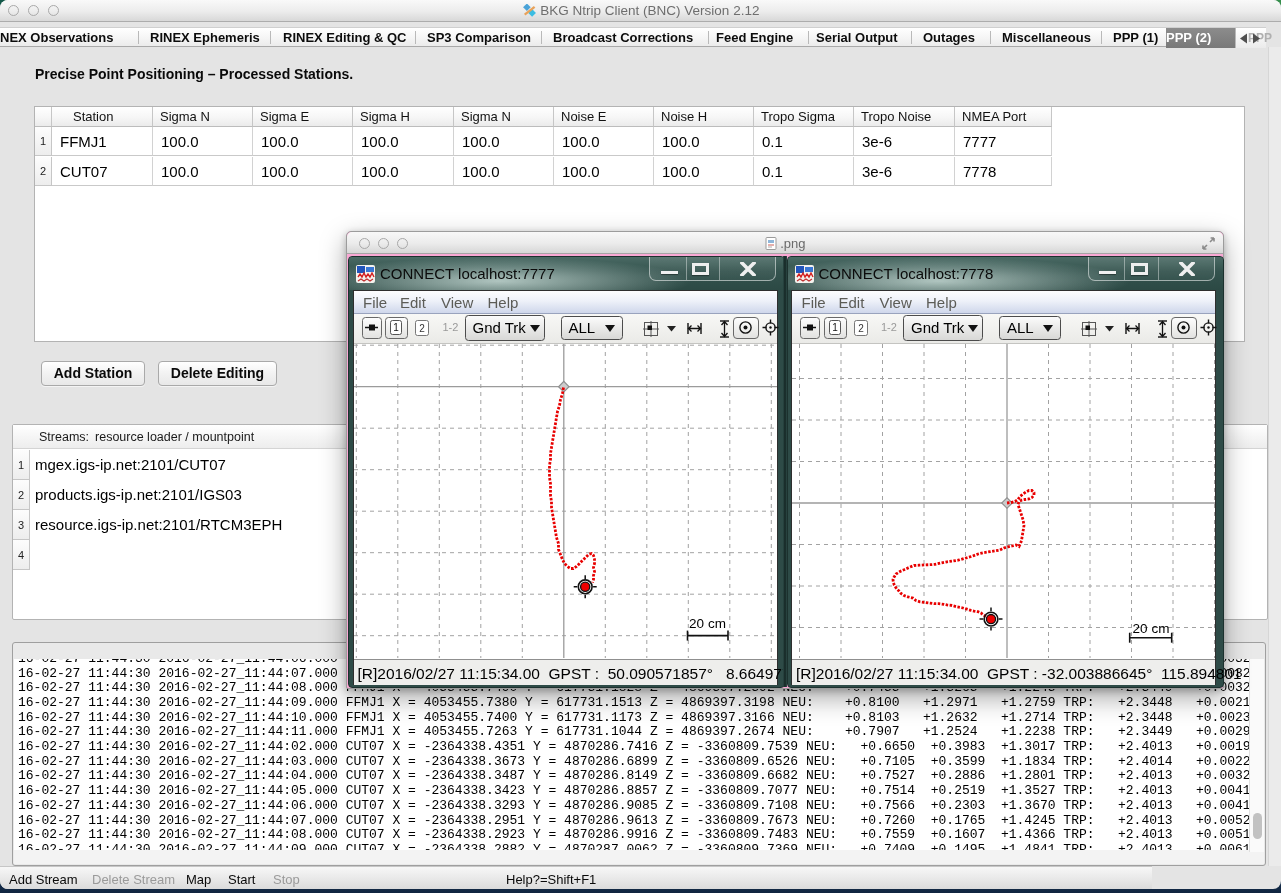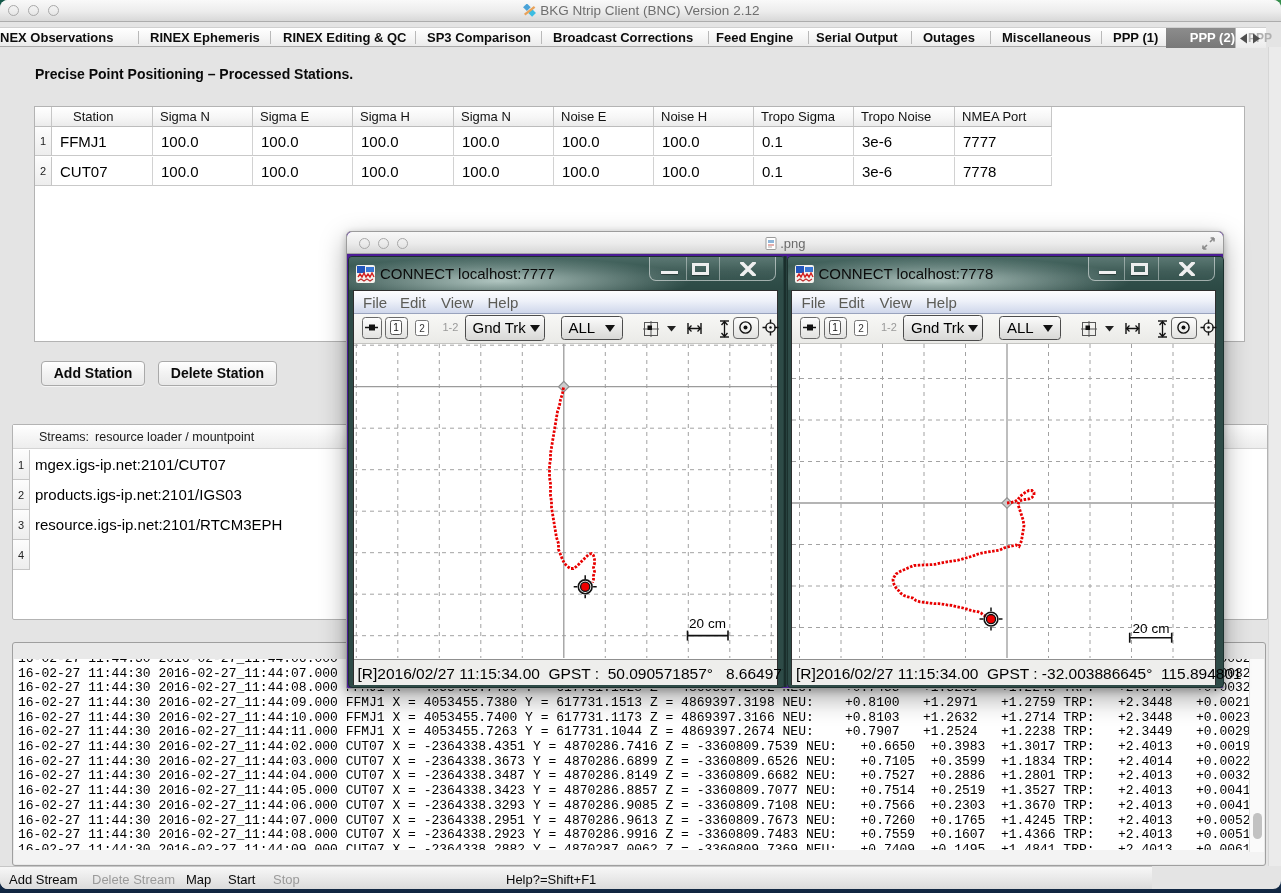--- a/index.html
+++ b/index.html
@@ -21,21 +21,21 @@
   .mactext { position:absolute; top:3px; width:100%; text-align:center;
      font-size:13.5px; color:#6e6e6e; }
   
   .tabbar { position:absolute; left:0; top:27px; width:1266px; height:20px;
     background:linear-gradient(180deg,#ffffff 0%,#f6f6f6 50%,#ebebeb 100%);
     border-top:1px solid #cfcfcf; border-bottom:1px solid #a9a9a9; }
   .tab { position:absolute; top:2px; font-size:13px; font-weight:600; color:#0c0c0c; white-space:nowrap; }
   .tabsep { position:absolute; top:3px; width:1px; height:13px; background:#b9b9b9; }
   .tabsel { position:absolute; left:1166px; top:0; width:69px; height:20px;
     background:linear-gradient(180deg,#8c8c8c,#787878); color:#fff;
-    font-size:13px; font-weight:600; text-align:right; line-height:19px; }
+    font-size:13px; font-weight:600; text-align:left; line-height:19px; }
   .tabarrows { position:absolute; left:1236px; top:0; width:30px; height:20px;
     background:linear-gradient(180deg,#ffffff,#ebebeb); border-left:1px solid #b9b9b9; }
   
   .heading { position:absolute; left:35px; top:66px; font-size:14px; font-weight:700; color:#0a0a0a; }
   
   .tablebox { position:absolute; left:34px; top:106px; width:1211px; height:236px;
     background:#fff; border:1px solid #b3b3b3; }
   .th { position:absolute; top:0; height:20px; border-right:1px solid #c6c6c6; border-bottom:1px solid #bcbcbc;
     background:linear-gradient(180deg,#ffffff 0%,#f6f6f6 55%,#ebebeb 100%);
     font-size:13px; color:#111; line-height:20px; padding-left:7px; }
@@ -66,21 +66,21 @@
   .logbottom { position:absolute; left:1px; bottom:1px; right:1px; height:14px; background:#f3f3f3; }
   .logsb { position:absolute; right:1px; top:16px; width:15px; height:193px; background:#fafafa; border-left:1px solid #e0e0e0; }
   .logthumb { position:absolute; left:2.5px; top:154px; width:9px; height:26px; border-radius:4.5px; background:#c2c2c2; }
   
   .btoolbar { position:absolute; left:0; top:866px; width:1152px; height:24px;
     background:linear-gradient(180deg,#f7f7f7,#e3e3e3 70%,#d9d9d9); border-top:1px solid #c6c6c6; }
   .bitem { position:absolute; top:5px; font-size:13px; color:#0a0a0a; }
   .bitem.dis { color:#9a9a9a; }
   
   .preview { position:absolute; left:346px; top:231px; width:878px; height:458px;
-    background:#4c1d95; border-radius:5px 5px 2px 2px; border:1px solid #9c9c9c;
+    background:#f9a8d4; border-radius:5px 5px 2px 2px; border:1px solid #9c9c9c;
     box-shadow:0 9px 26px rgba(0,0,0,0.34), 0 2px 7px rgba(0,0,0,0.22); }
   .ptitle { position:absolute; left:0; top:0; width:100%; height:22px;
     background:linear-gradient(180deg,#f8f8f8 0%,#ebebeb 55%,#d7d7d7 100%);
     border-bottom:1px solid #a5a5a5; border-radius:5px 5px 0 0; }
   .ptext { position:absolute; top:4px; width:100%; text-align:center; font-size:13px; color:#6a6a6a; }
   
   .cwin { position:absolute; top:23.5px; width:433px; height:432.5px;
     background:linear-gradient(180deg,#3a5a55 0%,#2e4b47 8%,#2e4b47 100%);
     border:1px solid #1c312e; border-radius:4px; }
   .ctitle { position:absolute; left:0; top:0; width:100%; height:33px; border-radius:3px 3px 0 0;
@@ -189,21 +189,21 @@
     <div class="td" style="top:50px;left:318px;width:101px">100.0</div>
     <div class="td" style="top:50px;left:419px;width:100px">100.0</div>
     <div class="td" style="top:50px;left:519px;width:100px">100.0</div>
     <div class="td" style="top:50px;left:619px;width:100px">100.0</div>
     <div class="td" style="top:50px;left:719px;width:100px">0.1</div>
     <div class="td" style="top:50px;left:819px;width:101px">3e-6</div>
     <div class="td" style="top:50px;left:920px;width:97px">7778</div>
   </div>
 
   <div class="btn" style="left:41px;width:104px">Add Station</div>
-  <div class="btn" style="left:158px;width:119px">Delete Station</div>
+  <div class="btn" style="left:158px;width:119px">Delete Editing</div>
 
   <div class="streams">
     <div class="streamhead"><span style="margin-left:26px">Streams:</span><span style="margin-left:6px">resource loader / mountpoint</span></div>
     <div class="snum" style="top:25px">1</div>
     <div class="snum" style="top:55px">2</div>
     <div class="snum" style="top:85px">3</div>
     <div class="snum" style="top:115px">4</div>
     <div class="sitem" style="top:25px">mgex.igs-ip.net:2101/CUT07</div>
     <div class="sitem" style="top:55px">products.igs-ip.net:2101/IGS03</div>
     <div class="sitem" style="top:85px">resource.igs-ip.net:2101/RTCM3EPH</div>

